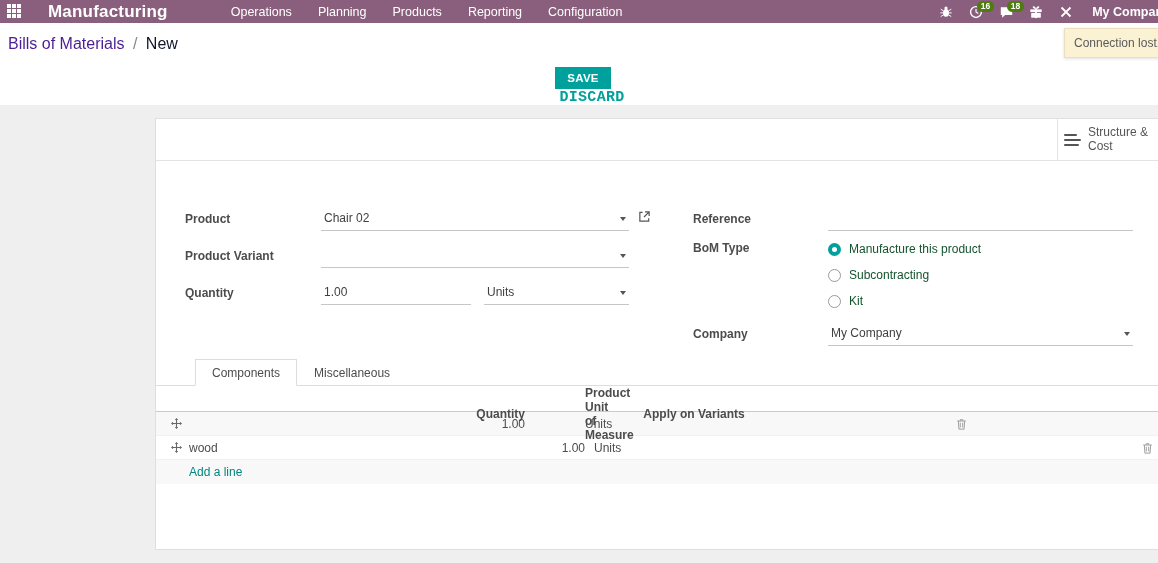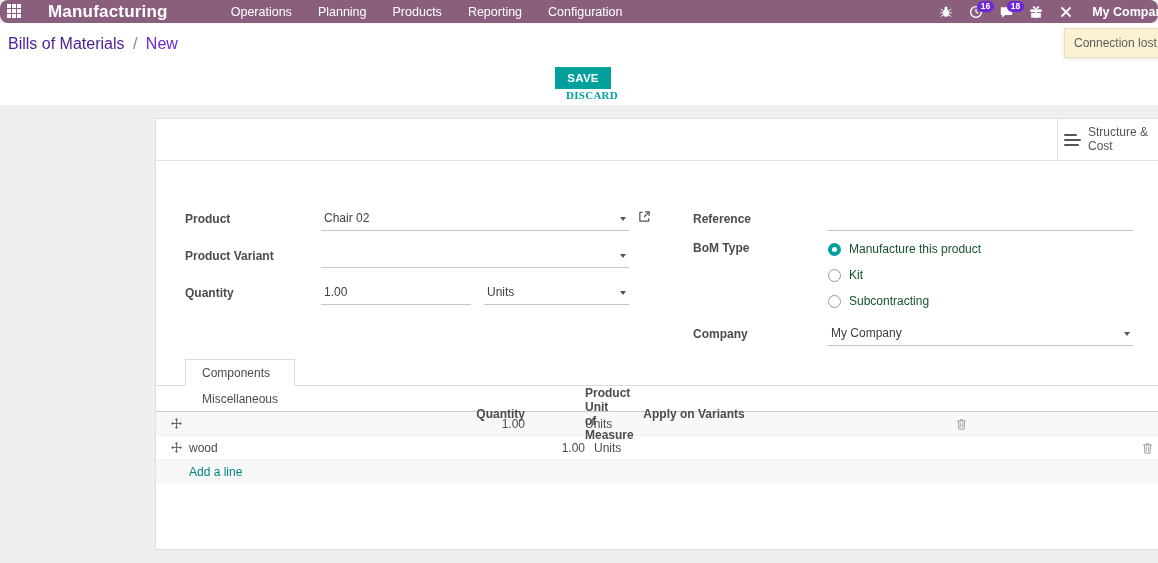--- a/index.html
+++ b/index.html
@@ -9,60 +9,60 @@
     background:#efefef;
     color:#4c4c4c;
     overflow:hidden;
     position:relative;
   }
   .screen { position:absolute; inset:0; overflow:hidden; }
 
   
   .topbar {
     height:23px; background:#8A5F7D; color:#fff;
-    display:flex; align-items:center; position:relative;border-radius:8px;
+    display:flex; align-items:center; position:relative;
   }
   .apps-icon {
     width:17px; height:15px; margin-left:7px;
     display:grid; grid-template-columns:repeat(3,4px); grid-template-rows:repeat(3,4px);
     gap:1px; cursor:pointer;
   }
   .apps-icon span { background:#fff; }
   .app-name { font-size:17px; font-weight:bold; margin-left:24px; letter-spacing:.2px; cursor:pointer; }
   .menu { display:flex; margin-left:50px; font-size:12.5px; }
   .menu span { padding:0 13px; cursor:pointer; white-space:nowrap; }
   .systray {
     position:absolute; right:-12px; top:0; height:23px;
     display:flex; align-items:center; gap:10px;
   }
   .tray-ic { position:relative; width:20px; height:18px; display:flex; align-items:center; justify-content:center; cursor:pointer; }
   .tray-ic svg { display:block; }
   .badge {
     position:absolute; top:-2px; left:11px;
-    background:#6d28d9; color:#fff; font-size:8.5px; font-weight:bold;
+    background:#4d7c0f; color:#fff; font-size:8.5px; font-weight:bold;
     border-radius:7px; padding:1px 3.5px; line-height:1.1;
   }
   .systray .user { font-size:12.5px; font-weight:bold; margin-left:6px; white-space:nowrap; cursor:pointer; }
 
   
   .control-panel { background:#fff; height:82px; padding:12px 0 0 8px; }
   .breadcrumb { font-size:16px; }
   .bc-link { color:#4c1d95; cursor:pointer; }
   .bc-sep { color:#888; margin:0 4px; }
-  .bc-current { color:#6d28d9; }
+  .bc-current { color:#0f172a; }
   .cp-buttons { margin-top:14px; display:flex; align-items:center;flex-direction:column; }
   .btn-save {
     background:#00A09D; border:1px solid #00A09D; color:#fff;
     font-size:11.5px; font-weight:bold; padding:4px 11px; cursor:pointer;
     font-family:inherit; letter-spacing:.3px;
   }
   .btn-discard {
     background:transparent; border:none; color:#00A09D;
-    font-size:11px; font-weight:bold; margin-left:18px; cursor:pointer;
-    font-family:Liberation Serif, serif; letter-spacing:.3px;
+    font-size:15px; font-weight:bold; margin-left:18px; cursor:pointer;
+    font-family:Liberation Mono, monospace; letter-spacing:.3px;
   }
 
   
   .toast {
     position:absolute; left:1064px; top:28px; width:170px; height:30px;
     background:#fbf2d4; border:1px solid #e9dfbe; color:#5a5a5a;
     font-size:12px; display:flex; align-items:center; padding:0 9px;
     box-shadow:0 1px 3px rgba(0,0,0,.12); z-index:5;
   }
 
@@ -107,21 +107,21 @@
   .radio-row { display:flex; align-items:center; height:26px; gap:8px; cursor:pointer; }
   .radio-circle {
     width:13px; height:13px; border-radius:50%;
     border:1px solid #9a9a9a; background:#fff; flex:0 0 13px;
   }
   .radio-circle.checked { border:4px solid #00A09D; background:#fff; }
   .radio-label { font-size:12px; color:#14532d; }
   .company-row { margin-top:7px; }
 
   
-  .tabs { position:absolute; left:29px; top:240px; display:flex; z-index:2;flex-direction:column; }
+  .tabs { position:absolute; left:39px; top:240px; display:flex; z-index:2; }
   .tab {
     height:27px; padding:0 16px; display:flex; align-items:center;
     font-size:12px; color:#4c4c4c; cursor:pointer;
     border:1px solid transparent; margin-bottom:-1px;
   }
   .tab.active { background:#fff; border:1px solid #dcdcdc; border-bottom:1px solid #fff; }
 
   
   .table { position:absolute; left:0; right:0; top:266px; border-top:1px solid #dcdcdc; }
   .trow {
@@ -278,25 +278,25 @@
       </div>
       <div class="bom-row">
         <div class="flabel" style="width:135px; align-items:flex-start; padding-top:5px;">BoM Type</div>
         <div class="radio-group">
           <div class="radio-row">
             <span class="radio-circle checked"></span>
             <span class="radio-label">Manufacture this product</span>
           </div>
           <div class="radio-row">
             <span class="radio-circle"></span>
-            <span class="radio-label">Kit</span>
+            <span class="radio-label">Subcontracting</span>
           </div>
           <div class="radio-row">
             <span class="radio-circle"></span>
-            <span class="radio-label">Subcontracting</span>
+            <span class="radio-label">Kit</span>
           </div>
         </div>
       </div>
       <div class="frow company-row">
         <div class="flabel" style="width:135px">Company</div>
         <div class="fctrl">
           <span>My Company</span>
           <span class="caret"></span>
         </div>
       </div>

